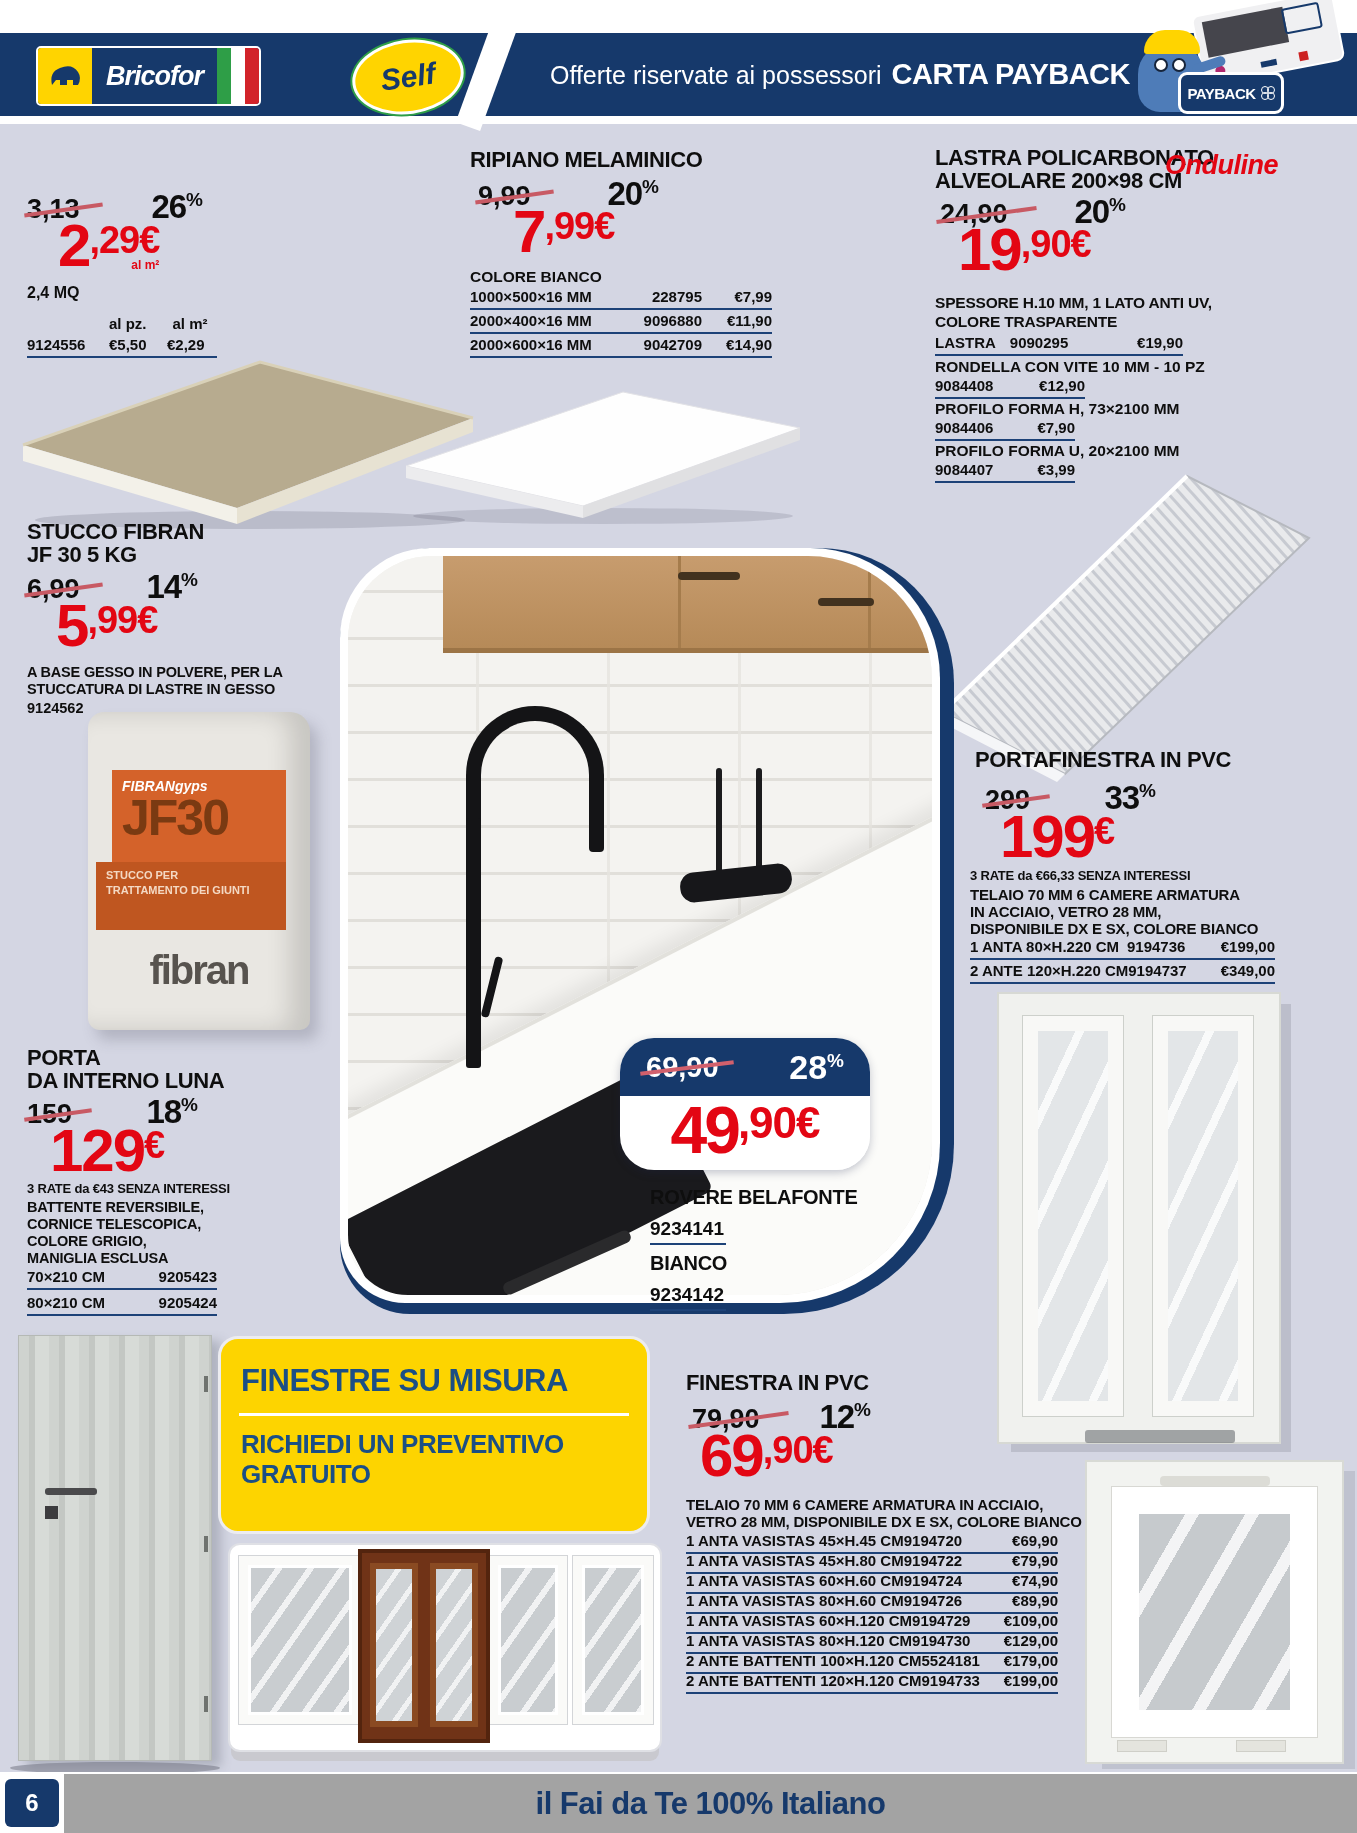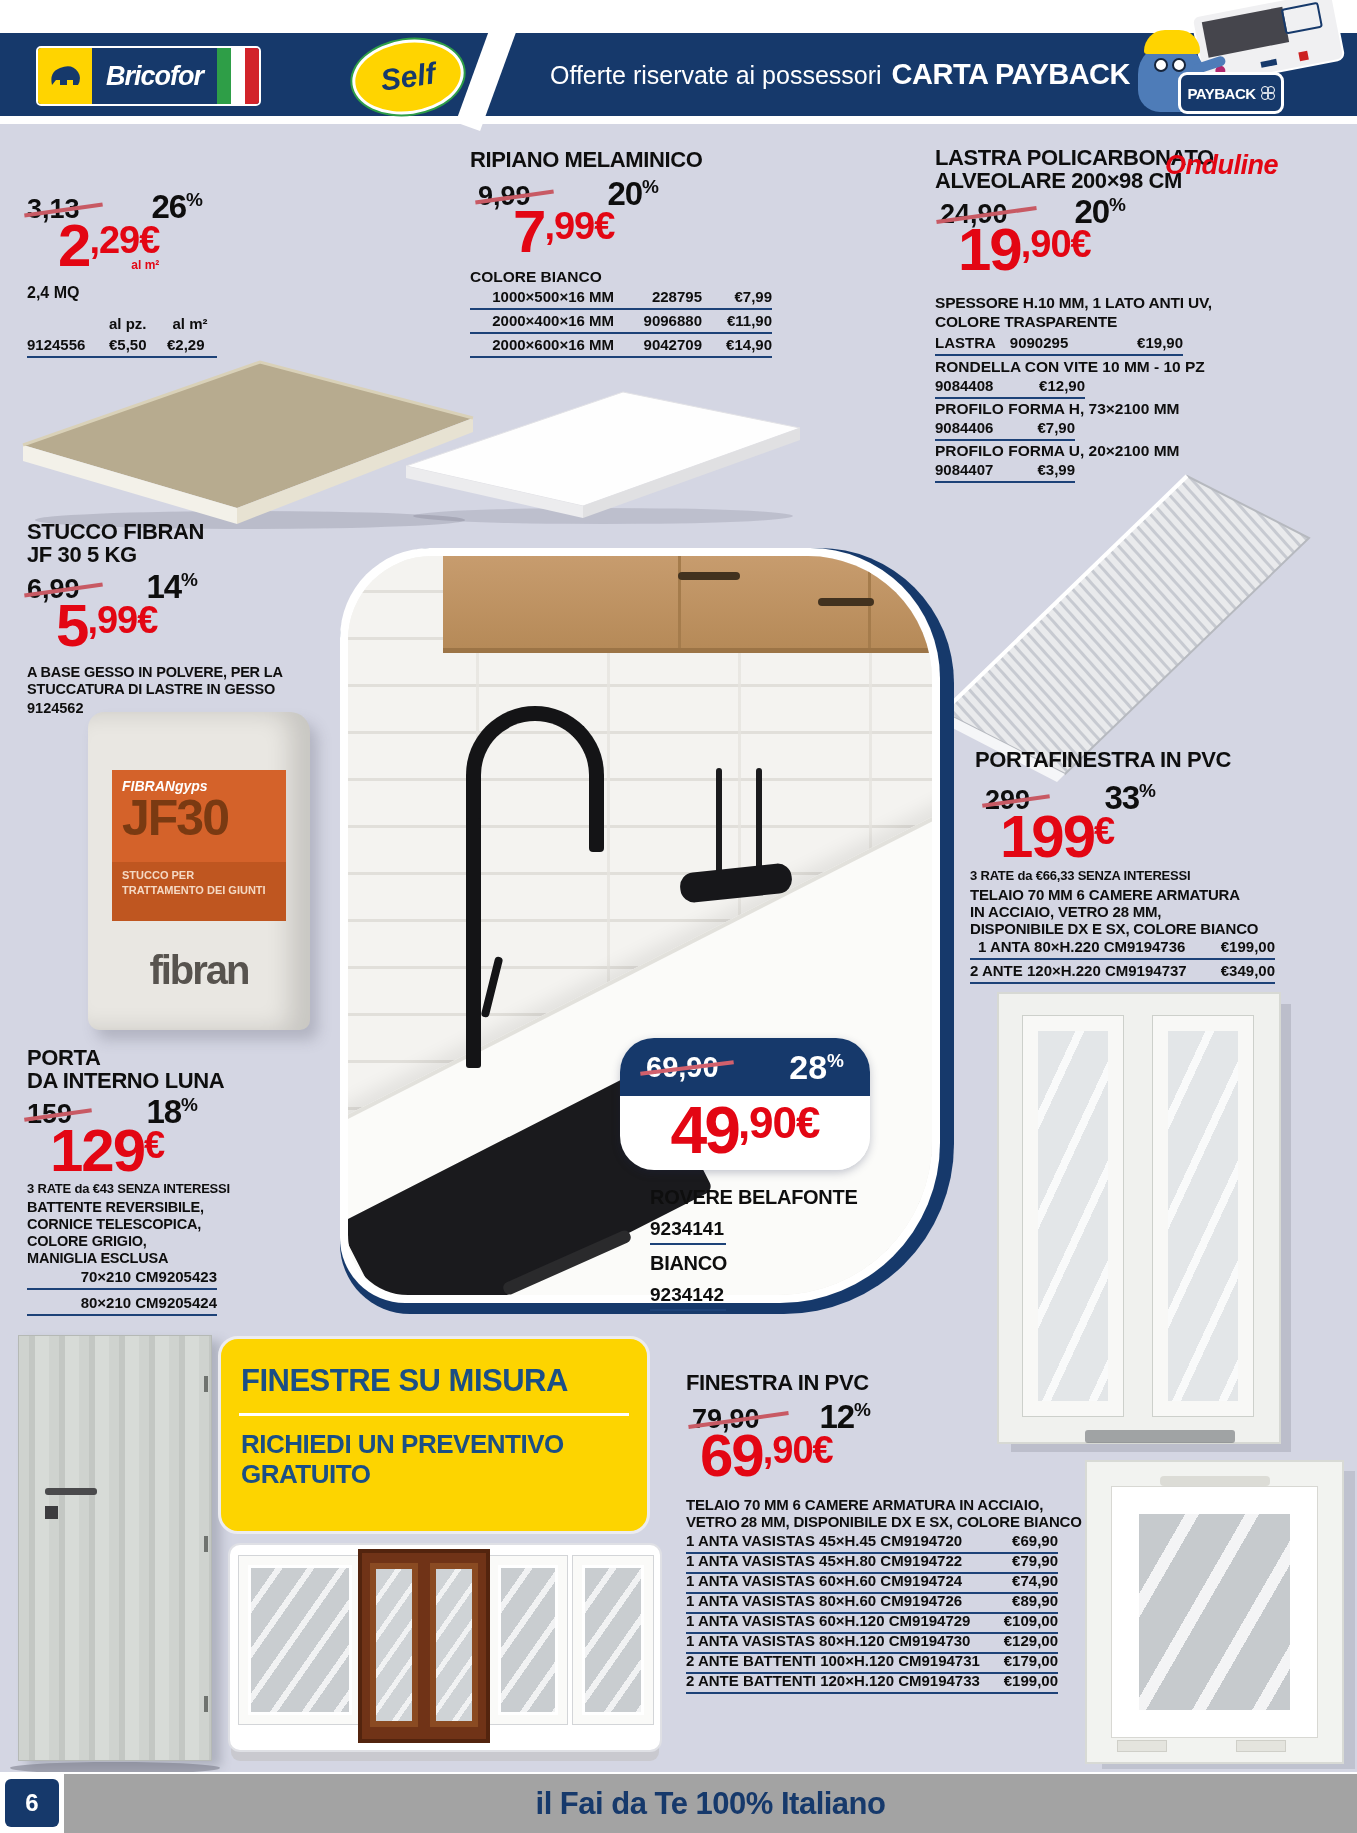--- a/index.html
+++ b/index.html
@@ -51,35 +51,35 @@
   .price{position:absolute;display:flex;align-items:flex-start;color:#e30613;font-weight:800;line-height:0.8;white-space:nowrap;}
   .price .pi{font-size:60px;letter-spacing:-2px;}
   .price .pdw{display:flex;flex-direction:column;align-items:flex-end;margin-top:3px;}
   .price .pd{font-size:38px;letter-spacing:-1px;}
   .price .unit{font-size:12px;font-weight:700;margin-top:6px;}
   .fin{position:absolute;font-size:13px;font-weight:800;letter-spacing:-0.2px;white-space:nowrap;}
   .desc{position:absolute;font-size:15.5px;font-weight:700;line-height:19px;letter-spacing:-0.2px;white-space:nowrap;}
   .small-desc{font-size:14.5px;line-height:17px;}
   .prow{position:absolute;display:flex;align-items:baseline;border-bottom:2px solid #1d4278;padding-bottom:3px;
         font-size:15px;font-weight:700;white-space:nowrap;}
-  .prow .sz{flex:1;text-align:right;}
+  .prow .sz{flex:1;}
   .prow .cd{font-weight:800;}
   .prow .pr{font-weight:800;text-align:right;}
   .plain{position:absolute;font-size:15.5px;font-weight:700;white-space:nowrap;}
   .heads{position:absolute;display:flex;font-size:15px;font-weight:700;}
   .onduline{position:absolute;color:#e30613;font-weight:800;font-style:italic;font-size:27px;letter-spacing:-0.5px;}
 
   
   .bag{position:absolute;left:88px;top:712px;width:222px;height:318px;background:#e9e7e2;border-radius:16px 20px 10px 12px;
        box-shadow:inset -20px 0 24px rgba(0,0,0,.14), 8px 10px 14px rgba(80,80,95,.25);}
   .bag .op{position:absolute;left:24px;right:24px;top:58px;height:92px;background:#d4622a;padding:8px 10px 0;}
   .bag .op .br{color:#fff;font-size:14px;font-weight:700;font-style:italic;}
   .bag .op .pr{color:#7a3a12;font-size:50px;font-weight:800;line-height:48px;letter-spacing:-2px;}
-  .bag .ob{position:absolute;left:24px;right:24px;top:150px;height:46px;background:#bf5620;color:#f4d9c4;
-           font-size:11px;font-weight:700;padding:6px 10px 7px;line-height:15px;}
+  .bag .ob{position:absolute;left:8px;right:24px;top:150px;height:46px;background:#bf5620;color:#f4d9c4;
+           font-size:11px;font-weight:700;padding:6px 10px 16px;line-height:15px;}
   .bag .lg{position:absolute;left:0;right:0;top:236px;text-align:center;color:#57534e;font-size:40px;font-weight:800;letter-spacing:-2px;}
   .pdoor{position:absolute;left:18px;top:1335px;width:192px;height:424px;
          background:repeating-linear-gradient(90deg,#cfd3cf 0 10px,#c3c7c3 10px 16px,#d7dbd7 16px 30px);
          border:1px solid #b5b9b5;box-shadow:9px 6px 10px rgba(90,95,110,.3);}
   .pd-h{position:absolute;left:26px;top:152px;width:52px;height:7px;background:#4a4a4c;border-radius:3px;}
   .pd-k{position:absolute;left:26px;top:170px;width:13px;height:13px;background:#3c3c3e;}
   .pd-hg{position:absolute;right:3px;width:4px;height:16px;background:#6f736f;}
   .pd-sh{position:absolute;left:10px;top:1762px;width:210px;height:12px;background:rgba(110,112,125,.5);border-radius:50%;}
   .rim{position:absolute;left:340px;top:548px;width:614px;height:766px;border-radius:95px 135px 170px 70px;background:#16396b;}
   .photo{position:absolute;left:340px;top:548px;width:600px;height:755px;border-radius:90px 130px 160px 65px;background:#fff;padding:8px;box-sizing:border-box;}
@@ -450,21 +450,21 @@
     <span class="cd" style="width:86px">9194729</span>
     <span class="pr" style="width:72px">€109,00</span>
   </div>
   <div class="prow" style="left:686px;top:1632px;width:372px">
     <span class="sz">1 ANTA VASISTAS 80×H.120 CM</span>
     <span class="cd" style="width:86px">9194730</span>
     <span class="pr" style="width:72px">€129,00</span>
   </div>
   <div class="prow" style="left:686px;top:1652px;width:372px">
     <span class="sz">2 ANTE BATTENTI 100×H.120 CM</span>
-    <span class="cd" style="width:86px">9194731</span>
+    <span class="cd" style="width:86px">5524181</span>
     <span class="pr" style="width:72px">€179,00</span>
   </div>
   <div class="prow" style="left:686px;top:1672px;width:372px">
     <span class="sz">2 ANTE BATTENTI 120×H.120 CM</span>
     <span class="cd" style="width:86px">9194733</span>
     <span class="pr" style="width:72px">€199,00</span>
   </div>
 
   <div class="title" style="left:935px;top:146px">
     <div>LASTRA POLICARBONATO</div>

